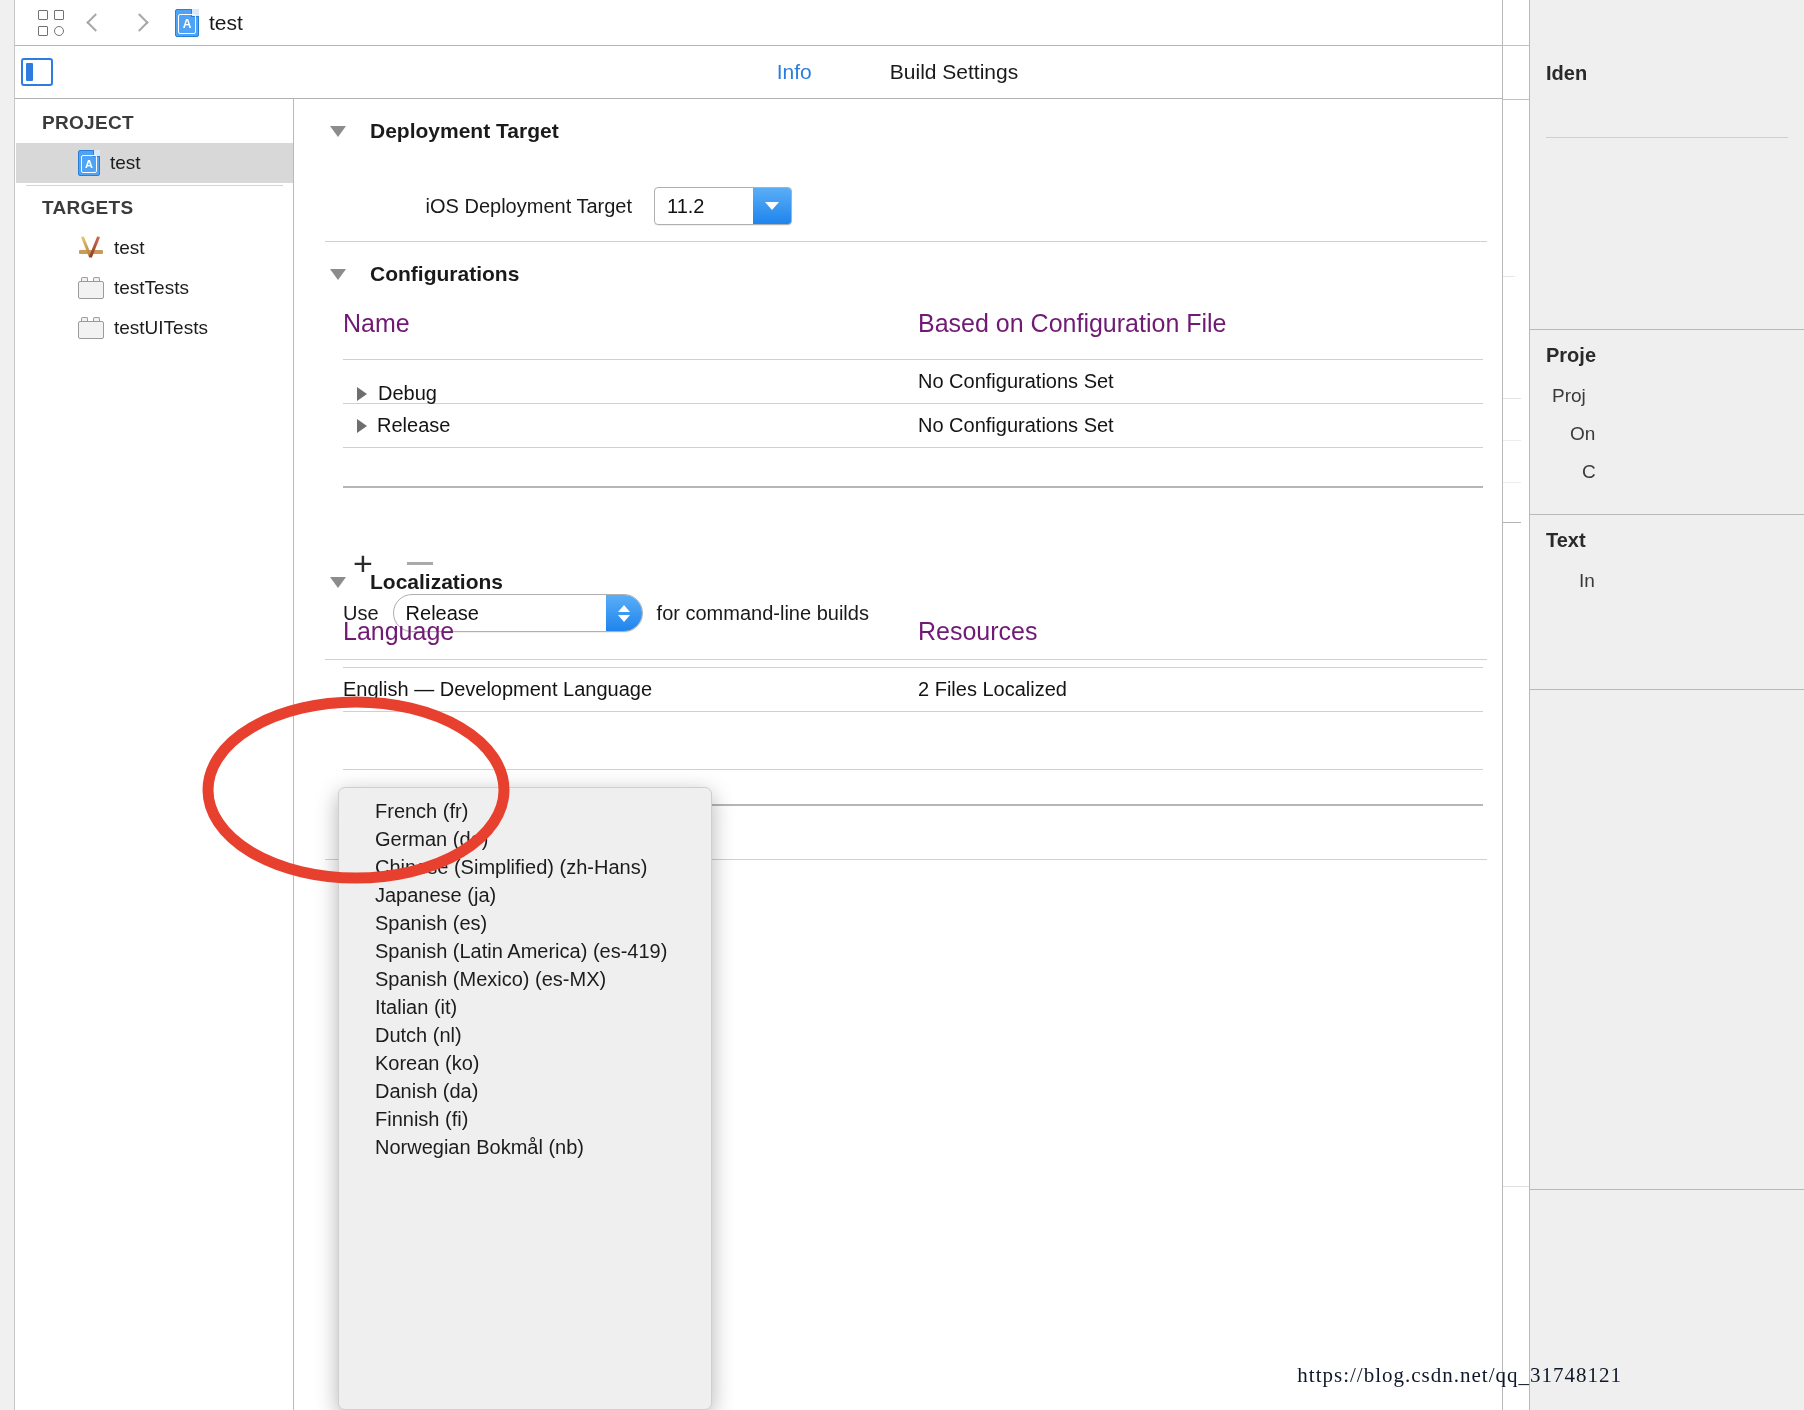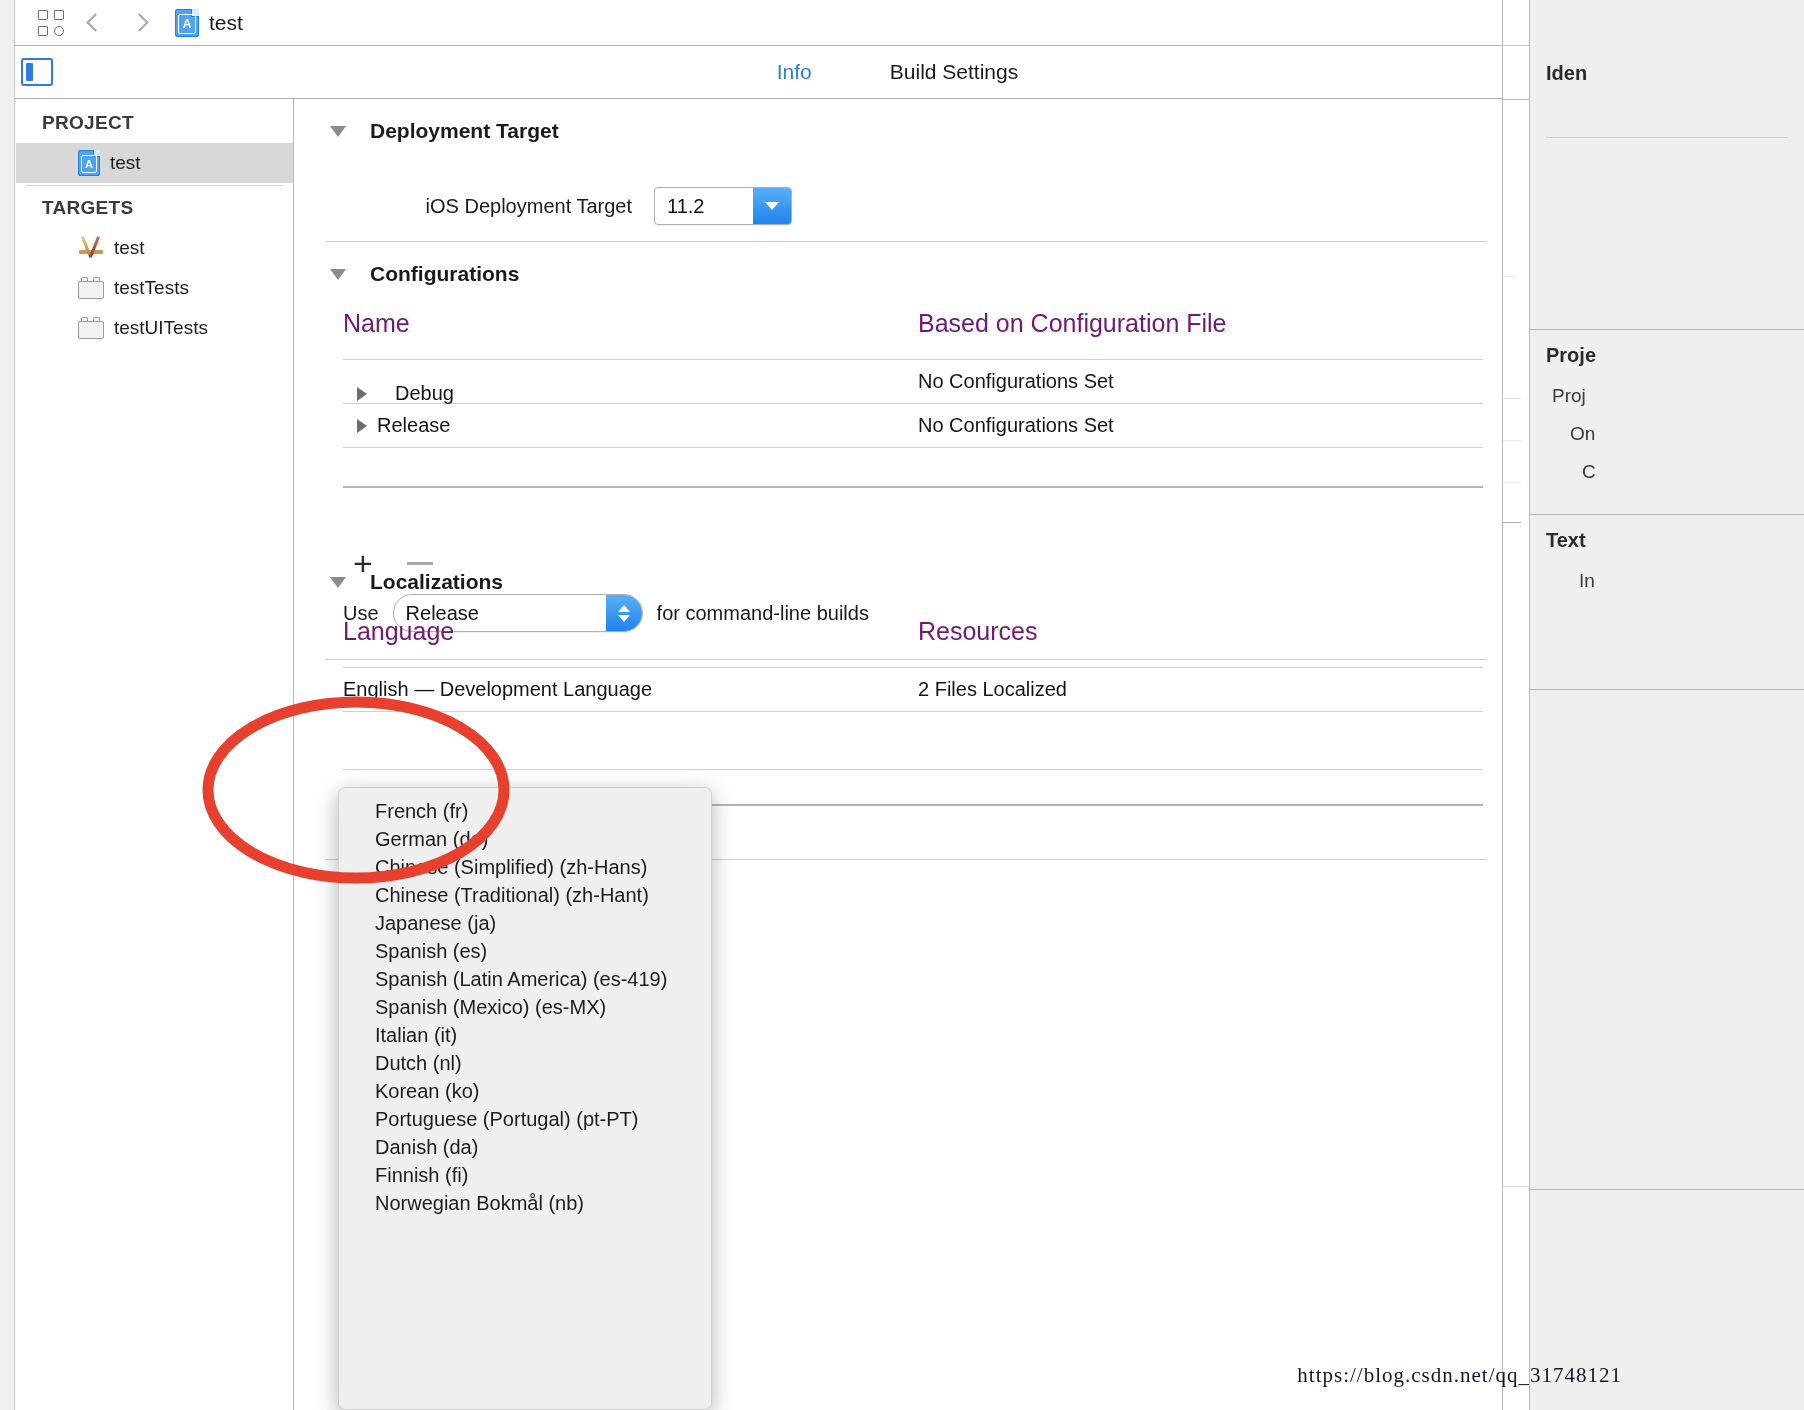--- a/index.html
+++ b/index.html
@@ -281,21 +281,21 @@
     </div>
 
     <div style="position:absolute; left:48px; top:210px; width:1140px;">
       <div style="display:flex;">
         <span class="col-head" style="width:575px;">Name</span>
         <span class="col-head">Based on Configuration File</span>
       </div>
       <div class="hrule" style="margin-top:21px;"></div>
 
       <div style="display:flex; align-items:center; height:43px;">
-        <span style="display:flex; align-items:center; gap:28px; width:575px; padding-left:14px;margin-top:24px;">
+        <span style="display:flex; align-items:center; gap:11px; width:575px; padding-left:14px;margin-top:24px;">
           <span class="tri-right"></span>
           <span class="cell">Debug</span>
         </span>
         <span class="cell">No Configurations Set</span>
       </div>
       <div class="hrule"></div>
 
       <div style="display:flex; align-items:center; height:43px;">
         <span style="display:flex; align-items:center; gap:10px; width:575px; padding-left:14px;">
           <span class="tri-right"></span>
@@ -355,29 +355,27 @@
       <span class="pm-minus"></span>
     </div>
 
     <div class="hrule" style="position:absolute; left:30px; top:760px; width:1162px;"></div>
   </div>
 
   <div class="menu" id="lang-menu">
       <div class="menu-item">French (fr)</div>
       <div class="menu-item">German (de)</div>
       <div class="menu-item">Chinese (Simplified) (zh-Hans)</div>
-      <div class="menu-item">Chinese (Traditional) (zh-Hant)</div>
       <div class="menu-item">Japanese (ja)</div>
       <div class="menu-item">Spanish (es)</div>
       <div class="menu-item">Spanish (Latin America) (es-419)</div>
       <div class="menu-item">Spanish (Mexico) (es-MX)</div>
       <div class="menu-item">Italian (it)</div>
       <div class="menu-item">Dutch (nl)</div>
       <div class="menu-item">Korean (ko)</div>
-      <div class="menu-item">Portuguese (Portugal) (pt-PT)</div>
       <div class="menu-item">Danish (da)</div>
       <div class="menu-item">Finnish (fi)</div>
       <div class="menu-item">Norwegian Bokmål (nb)</div>
     </div>
 
   <svg class="annot" viewBox="0 0 330 200">
     <ellipse cx="160" cy="100" rx="148" ry="88" fill="none" stroke="#e8402f" stroke-width="11"></ellipse>
   </svg>
 
   <div class="inspector">

